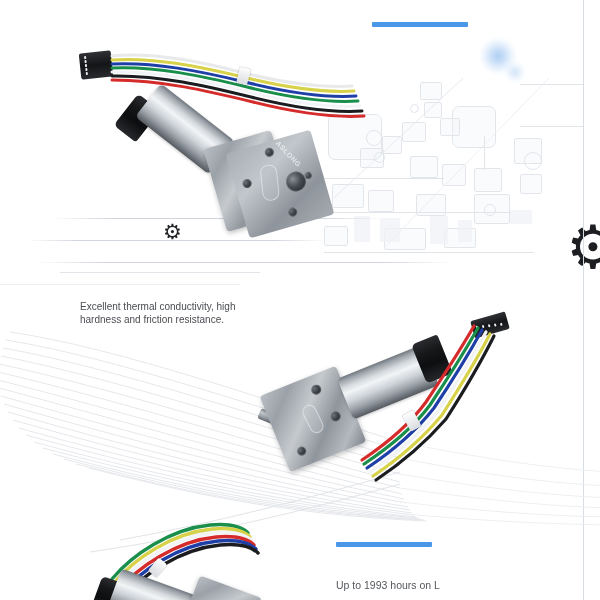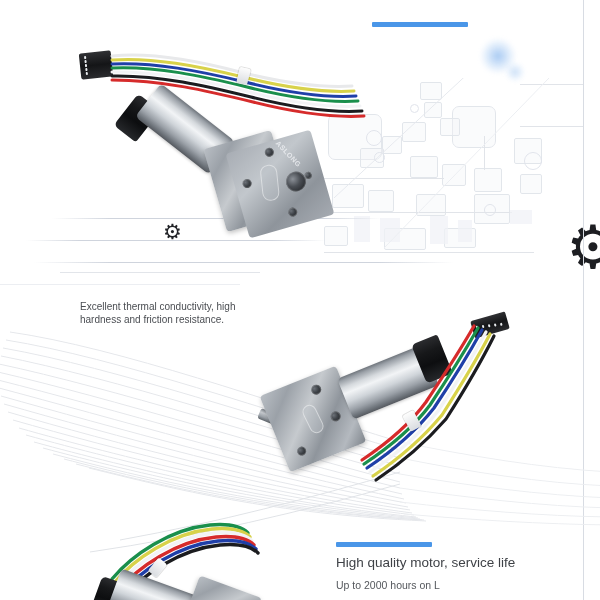--- a/index.html
+++ b/index.html
@@ -405,17 +405,16 @@
           <path d="M62,92 C82,68 120,42 160,38 C182,36 192,40 198,46" stroke="#1b1c1f"></path>
         </g>
       </svg>
       <div class="tie" style="left:92px; top:52px; width:11px; height:17px; transform:rotate(40deg);"></div>
       <div class="end-cap" style="left:36px; top:72px; width:24px; height:34px; transform:rotate(20deg);"></div>
       <div class="body-can" style="left:52px; top:76px; width:92px; height:40px; transform:rotate(20deg);"></div>
       <div class="gearbox" style="left:128px; top:78px; width:66px; height:58px; transform:rotate(20deg);"></div>
     </div>
 
     <div class="accent-bar" style="left:336px; top:250px; width:96px;"></div>
-    <div class="caption lg" style="left:336px; top:262px; width:250px;">High quality motor, service life</div>
-    <div class="caption sub" style="left:336px; top:287px; width:250px;">Up to 2000 hours on L</div>
+    <div class="caption sub" style="left:336px; top:287px; width:250px;">Up to 1993 hours on L</div>
   </div>
 
 </div>
 
 </body></html>

